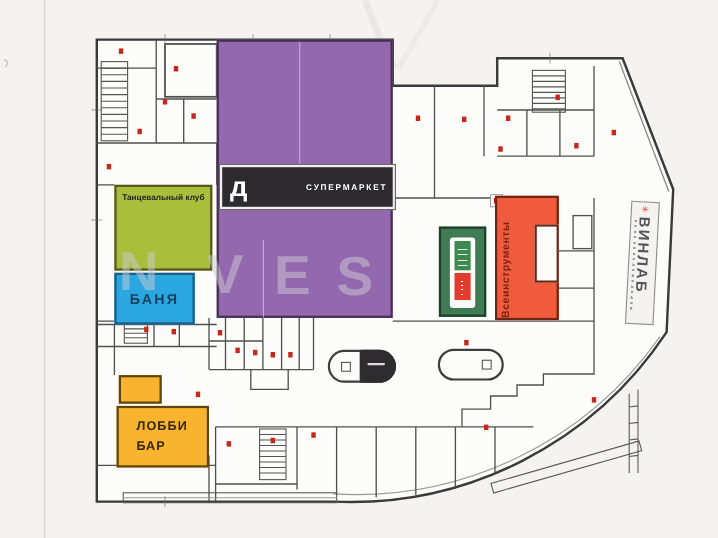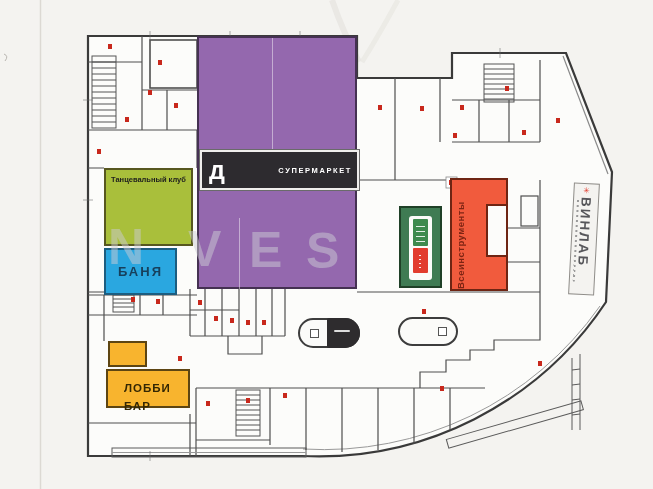--- a/index.html
+++ b/index.html
@@ -20,21 +20,21 @@
     border:2px solid #efeeec;box-shadow:0 0 0 1px #6a6a6a;display:flex;align-items:center;z-index:5;}
   .sign-logo{width:30px;text-align:center;color:#fff;font-size:25px;font-weight:800;line-height:30px;}
   .sign-text{flex:1;padding-right:5px;}
   .sign-top{font-size:7.5px;font-weight:700;letter-spacing:1.6px;color:#ffffff;text-align:right;}
   .sign-brand{font-size:19px;font-weight:800;letter-spacing:.5px;color:var(--brand-blue);line-height:1;margin-top:-1px;text-align:left;}
   #zone-dance-club{left:104px;top:168px;width:89px;height:78px;background:var(--zone-green);border-color:#57571f;
     font-size:7.5px;font-weight:700;color:#1e1e1e;text-align:center;padding-top:5px;}
   #zone-banya{left:104px;top:248px;width:73px;height:47px;background:var(--zone-blue);border-color:#1c5d80;
     display:flex;align-items:center;justify-content:center;font-size:13px;font-weight:800;color:#17405c;letter-spacing:2px;}
   #zone-lobby-room{left:108px;top:341px;width:39px;height:26px;background:var(--zone-orange);border-color:#5d4512;}
-  #zone-lobby-bar{left:106px;top:369px;width:84px;height:39px;background:var(--zone-orange);border-color:#5d4512;
+  #zone-lobby-bar{left:106px;top:369px;width:84px;height:56px;background:var(--zone-orange);border-color:#5d4512;
     font-size:11.5px;font-weight:800;color:#342703;letter-spacing:1px;line-height:1.55;padding:9px 0 4px 16px;}
   #zone-tools{left:450px;top:178px;width:58px;height:113px;background:var(--zone-red);border-color:#6e2513;}
   .tools-notch{position:absolute;right:-2px;top:24px;width:22px;height:53px;background:var(--building);border:2px solid #6e2513;box-sizing:border-box;}
   .tools-label{position:absolute;left:3px;top:0;height:100%;writing-mode:vertical-rl;transform:rotate(180deg);
     font-size:9.5px;font-weight:700;color:#7d2413;display:flex;align-items:center;letter-spacing:.5px;}
   #zone-greenstore{left:399px;top:206px;width:43px;height:82px;background:var(--store-green);border-color:#1f4027;}
   .store-banner{position:absolute;left:8px;top:8px;width:23px;height:64px;background:#fbfbf9;border-radius:3px;
     display:flex;flex-direction:column;align-items:center;padding:3px 0;box-sizing:border-box;}
   .banner-green{width:15px;height:27px;background:#3e8a4e;border-radius:1px;
     background-image:repeating-linear-gradient(0deg,rgba(255,255,255,.85) 0 1px,transparent 1px 5px);background-size:9px 100%;background-repeat:no-repeat;background-position:3px 6px;}

